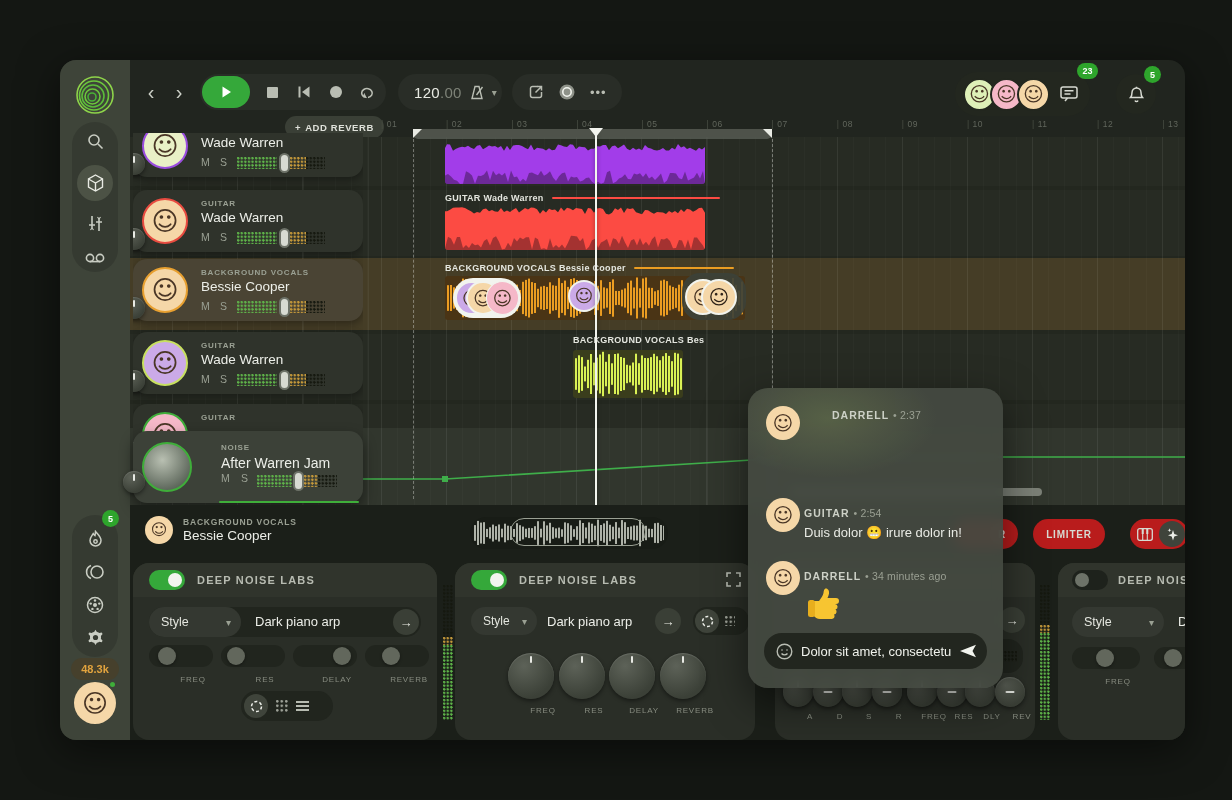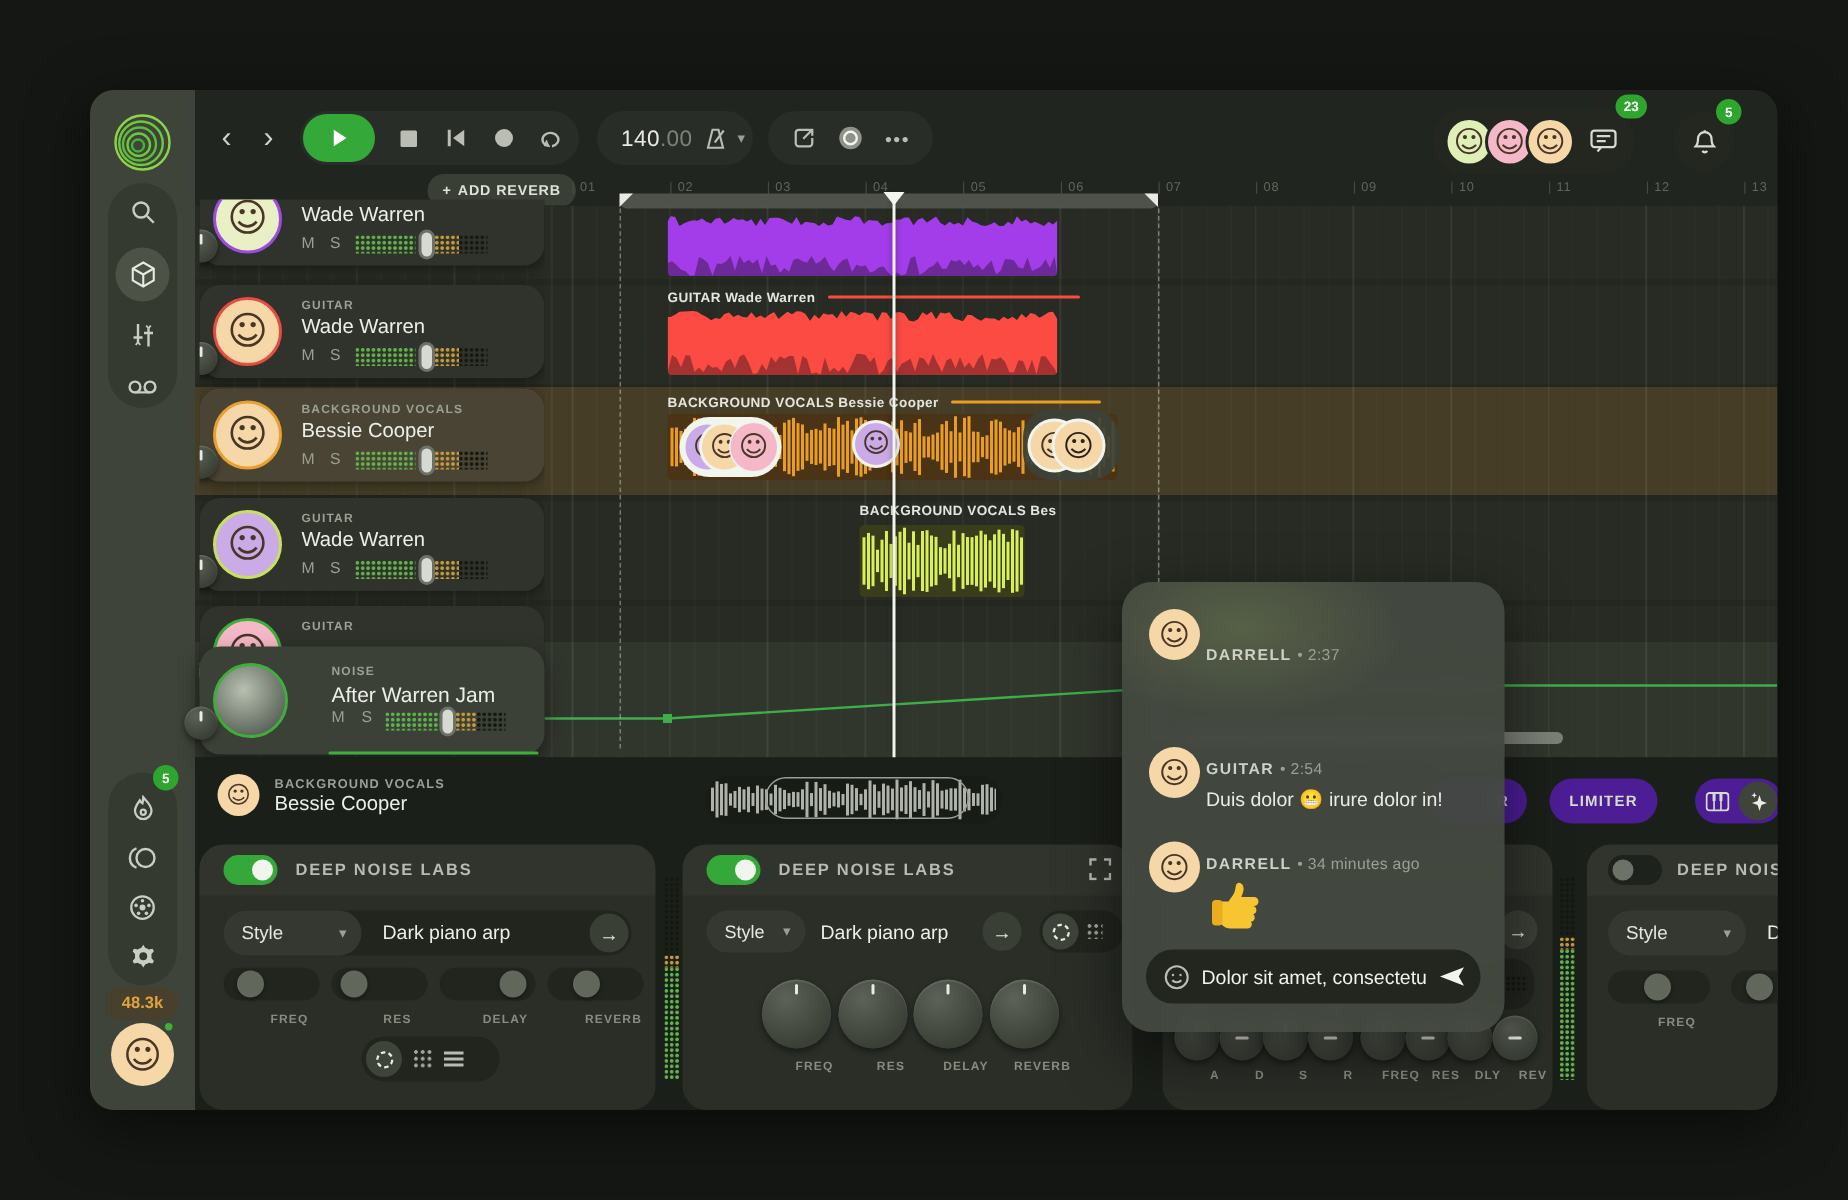--- a/index.html
+++ b/index.html
@@ -80,35 +80,35 @@
   .maincard .avatar { position:absolute; left:9px; top:50%; transform:translateY(-50%); width:50px; height:50px; border:2.5px solid #3fae3a; background:radial-gradient(circle at 40% 35%, #b9c0b2, #5c665a 75%); }
   .maincard .tcat { left:88px; top:12px; } .maincard .tname { left:88px; top:24px; font-size:14px; }
   .maincard .tms1 { left:88px; } .maincard .mrow { left:124px; }
 
   
   .bottom { position:absolute; left:70px; top:445px; width:1055px; height:235px; background:#1b1f19; }
   .sel-cat { position:absolute; left:53px; top:12px; font-size:8.5px; font-weight:bold; letter-spacing:.8px; color:#9aa093; }
   .sel-name { position:absolute; left:53px; top:23px; font-size:13.5px; color:#eceee8; }
   .minimap { position:absolute; left:340px; top:12px; width:198px; height:32px; background:#181c16; border-radius:16px; overflow:hidden; }
   .mm-sel { position:absolute; left:40px; top:1px; width:136px; height:28px; border:1.5px solid #9aa093; border-radius:14px; cursor:pointer; }
-  .fx-pill { position:absolute; top:14px; height:30px; background:#4c1d95; border-radius:15px; color:#d7dad2; font-size:10px; font-weight:bold; letter-spacing:.8px; display:flex; align-items:center; justify-content:center; cursor:pointer; }
+  .fx-pill { position:absolute; top:14px; height:30px; background:#b91c1c; border-radius:15px; color:#d7dad2; font-size:10px; font-weight:bold; letter-spacing:.8px; display:flex; align-items:center; justify-content:center; cursor:pointer; }
   .panel { position:absolute; top:58px; height:177px; background:#2a2e27; border-radius:16px; overflow:hidden; }
   .p-head { position:absolute; left:0; top:0; width:100%; height:34px; background:#30342c; }
   .p-title { position:absolute; left:64px; top:11px; font-size:11px; font-weight:bold; letter-spacing:1.2px; color:#b7bbb1; white-space:nowrap; }
   .toggle { position:absolute; left:16px; top:7px; width:36px; height:20px; border-radius:10px; background:#35a83a; cursor:pointer; }
   .toggle::after { content:""; position:absolute; top:3px; right:3px; width:14px; height:14px; border-radius:50%; background:#f2f4ee; }
   .toggle.off { background:#1e221c; }
   .toggle.off::after { right:auto; left:3px; background:#6d7268; }
   .ctl-pill { position:absolute; background:#21251e; border-radius:15px; }
   .style-chip { position:absolute; left:0; top:0; height:100%; background:#343831; border-radius:15px; display:flex; align-items:center; justify-content:space-between; padding:0 10px 0 12px; color:#e4e6df; font-size:12.5px; cursor:pointer; }
   .preset-txt { position:absolute; font-size:13px; color:#eceee8; white-space:nowrap; }
   .arrow-circle { position:absolute; width:26px; height:26px; background:#3a3f36; border-radius:50%; color:#e4e6df; display:flex; align-items:center; justify-content:center; font-size:13px; cursor:pointer; }
   .hslider { position:absolute; height:22px; background:#21251e; border-radius:11px; cursor:pointer; }
   .hs-thumb { position:absolute; top:2px; width:18px; height:18px; border-radius:50%; background:#62675c; box-shadow:0 1px 3px rgba(0,0,0,.4); }
-  .p-lab { position:absolute; font-size:8px; font-weight:bold; letter-spacing:.8px; color:#878c80; text-align:center; transform:translateX(-50%);padding-left:24px; }
+  .p-lab { position:absolute; font-size:8px; font-weight:normal; letter-spacing:.8px; color:#878c80; text-align:center; transform:translateX(-50%);padding-left:24px; }
   .seg-ic { display:flex; align-items:center; justify-content:center; color:#b7bbb1; cursor:pointer; }
   .seg-active { background:#3f443b; border-radius:50%; }
   .griddots { width:12px; height:12px; background-image:radial-gradient(circle at 1.3px 1.3px, #b7bbb1 1.1px, transparent 1.4px); background-size:4.5px 4.5px; opacity:.85; }
   .listlines { width:13px; height:10px; border-top:2px solid #b7bbb1; border-bottom:2px solid #b7bbb1; position:relative; }
   .listlines::after { content:""; position:absolute; left:0; top:2px; width:100%; height:2px; background:#b7bbb1; }
   .vmeter { position:absolute; width:10px; display:flex; flex-direction:column; }
   .vm-seg { width:10px; }
 
   
   .chat { position:absolute; left:688px; top:328px; width:255px; height:300px; background:rgba(68,73,65,.94); border-radius:20px; box-shadow:0 14px 40px rgba(0,0,0,.5); backdrop-filter:blur(6px); overflow:hidden; }
@@ -233,21 +233,21 @@
         </div>
     <div class="tr-ic">
       <svg width="16" height="13" viewBox="0 0 16 13" fill="none" stroke="#b9bdb3" stroke-width="1.6">
             <path d="M3.5 10.5A5.3 4.5 0 1 1 8 11.5"></path>
             <path d="M4.5 7.5 3.2 11l3.4.6" fill="#b9bdb3" stroke-width="1"></path>
           </svg>
     </div>
   </div>
 
   <div class="tb-pill" style="left:338px;width:104px;justify-content:flex-start;padding-left:16px;gap:8px;">
-    <span class="tempo-num noi"><span>140</span><span class="tempo-dec">.00</span></span>
+    <span class="tempo-num noi"><span>120</span><span class="tempo-dec">.00</span></span>
     <span>
       <svg width="14" height="15" viewBox="0 0 14 15" fill="none" stroke="#b9bdb3" stroke-width="1.4">
             <path d="M5 1.5h4L12 13.5H2Z"></path>
             <line x1="6.5" y1="10" x2="12.5" y2="2"></line>
           </svg>
     </span>
     <span class="caret noi">▾</span>
   </div>
 
   <div class="tb-pill" style="left:452px;width:110px;justify-content:space-around;padding:0 8px;">
@@ -879,21 +879,21 @@
           </div>
       <div class="p-lab" style="left:48px;top:114px;">FREQ</div>
       <div class="p-lab" style="left:124px;top:114px;">R</div>
     </div>
   </div>
 
   <div class="chat">
     <div class="avatar msg-av" style="top:18px;">
           <span class="face noi">☺</span>
         </div>
-    <div class="msg-head" style="top:43px;">
+    <div class="msg-head" style="top:21px;margin-left:28px;">
       <span>DARRELL</span> <span class="mtime">• <span>2:37</span></span>
     </div>
 
     <div class="avatar msg-av" style="top:110px;">
           <span class="face noi">☺</span>
         </div>
     <div class="msg-head" style="top:119px;">
       <span>GUITAR</span> <span class="mtime">• <span>2:54</span></span>
     </div>
     <div class="msg-body" style="top:136px;">Duis dolor 😬 irure dolor in!</div>

